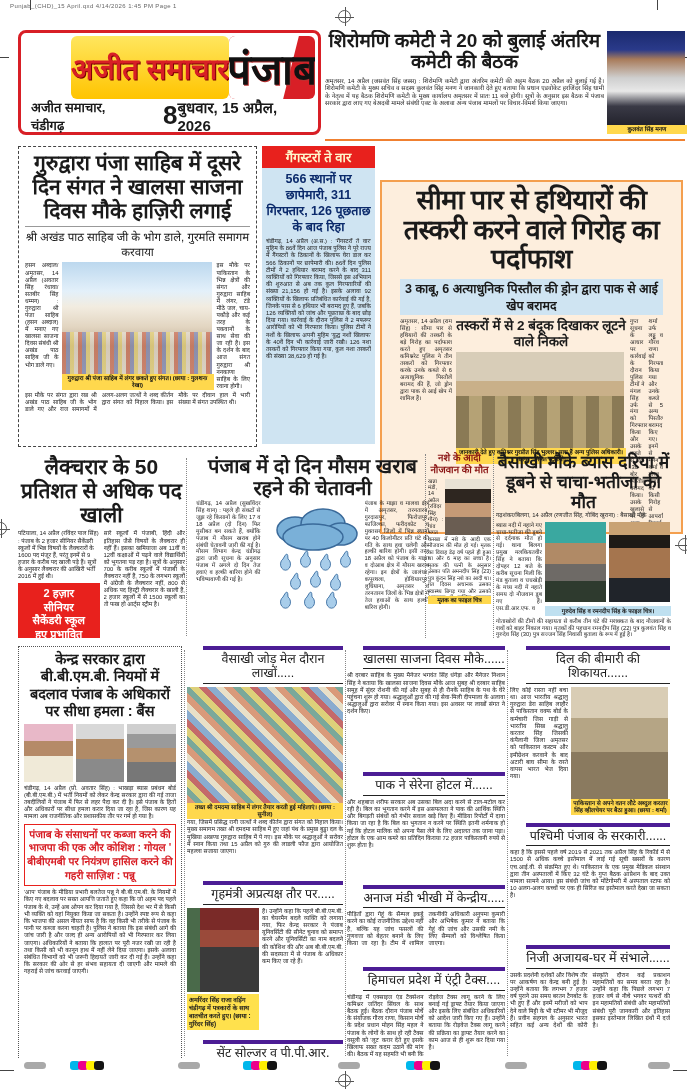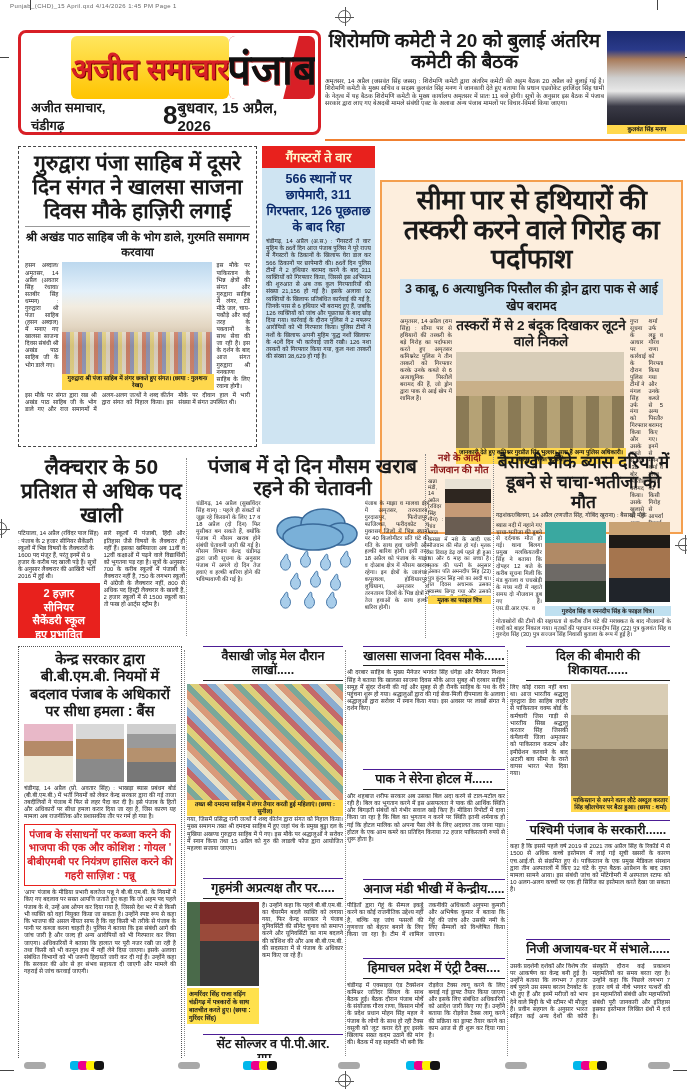--- a/index.html
+++ b/index.html
@@ -40,21 +40,21 @@
   .shiro-h{font-size:19px;font-weight:bold;text-align:center;line-height:1.12;}
   .smallbody{font-size:6.2px;line-height:1.22;color:#222;}
   .photo{background-color:#ccc;}
   .ph-cap{background:#ffd84d;color:#111;font-size:6px;font-weight:bold;text-align:center;line-height:1.15;padding:1px 1px;}
   .ph-sikh{background:linear-gradient(180deg,#1b2a6e 0%,#2a3a8a 20%,#a87b5a 30%,#cfcfcf 50%,#e8e8e8 64%,#3a3a46 80%,#23232d 100%);}
   .orange-rule{left:325px;top:139px;width:360px;height:2px;background:#f08030;}
 
   
   .gurd{left:18px;top:146px;width:239px;height:301px;border:1.6px dashed #444;box-sizing:border-box;padding:4px 6px;}
   .gurd-h{font-size:21px;font-weight:bold;text-align:center;line-height:1.15;}
-  .gurd-sub{font-size:11.5px;font-weight:bold;text-align:center;margin-top:3px;border-top:1px solid #999;padding-top:2px;}
+  .gurd-sub{font-size:11.5px;font-weight:normal;text-align:center;margin-top:3px;border-top:1px solid #999;padding-top:2px;}
   .g-mid{display:flex;gap:3px;margin-top:3px;}
   .g-col{flex:1;font-size:5.9px;line-height:1.2;}
   .ph-gurdwara{width:150px;height:112px;background:
       repeating-linear-gradient(90deg,rgba(200,60,40,.45) 0 4px,rgba(60,90,200,.40) 4px 8px,rgba(240,220,90,.45) 8px 12px,rgba(250,250,250,.35) 12px 16px),
       linear-gradient(180deg,#bcd8ee 0%,#e3f0fa 26%,#f2ece0 40%,#e2d5c1 58%,#bfae92 75%,#c8bba6 100%);
       background-size:100% 38%,100% 100%;background-position:bottom,top;background-repeat:no-repeat;}
   .g-bottom{font-size:5.9px;line-height:1.2;margin-top:2px;column-count:3;column-gap:5px;height:40px;}
 
   .gang{left:262px;top:146px;width:113px;height:301px;box-sizing:border-box;}
   .gang-tag{background:#e8211d;color:#fff7cc;font-size:13px;font-weight:bold;text-align:center;padding:2px 0;}
@@ -106,21 +106,21 @@
   
   .bbmb{left:18px;top:646px;width:164px;height:412px;border:1.6px dotted #555;border-bottom:none;box-sizing:border-box;padding:4px 5px;}
   .bbmb-h{font-size:14.5px;font-weight:bold;text-align:center;line-height:1.2;}
   .bbmb-photos{display:flex;gap:3px;justify-content:center;margin:3px 0;}
   .ph-pol1{width:49px;height:58px;background:linear-gradient(180deg,#e8b8c8 0 30%,#b58a68 30% 55%,#f0ead8 55% 100%);}
   .ph-pol2{width:49px;height:58px;background:linear-gradient(180deg,#d8d8d8 0 25%,#b08a66 25% 60%,#8a8a8a 60% 100%);}
   .ph-pol3{width:49px;height:58px;background:linear-gradient(180deg,#cfcfcf 0 18%,#9a9a9a 18% 42%,#b5916e 42% 66%,#777 66% 100%);}
   .bbmb-red{border:1.6px solid #e8211d;color:#d81f26;font-size:10.5px;font-weight:bold;text-align:center;line-height:1.3;padding:3px 2px;margin:3px 0;}
   .bbmb-body{font-size:5.9px;line-height:1.22;}
 
-  .cont-h{font-size:12.5px;font-weight:bold;text-align:center;border-top:1px solid #4c1d95;border-bottom:1px solid #222;padding:2px 0;margin:4px 0 3px 16px;line-height:1.15;}
+  .cont-h{font-size:12.5px;font-weight:normal;text-align:center;border-top:4px solid #4c1d95;border-bottom:1px solid #222;padding:2px 0;margin:4px 0 3px 16px;line-height:1.15;}
   .colB{left:187px;top:646px;width:156px;height:412px;}
   .ph-crowd{width:156px;height:116px;background:repeating-linear-gradient(45deg,#d99a7a 0 6px,#7aa89a 6px 12px,#ddd07a 12px 18px,#c46a6a 18px 24px,#8aaccf 24px 30px,#e8e0c8 30px 36px);}
   .cap-y2{background:#ffd84d;font-size:6px;font-weight:bold;text-align:center;line-height:1.2;padding:1px;}
   .b-body{font-size:5.9px;line-height:1.22;}
   .hm-flex{display:flex;gap:3px;}
   .ph-warring{flex:0 0 72px;height:84px;background:linear-gradient(90deg,#4a6a4a 0 18%,transparent 18%),linear-gradient(180deg,#7a2a28 0 26%,#9a4a3a 26% 46%,#3a3a3a 46% 100%);}
   .hm-right{flex:1;font-size:5.9px;line-height:1.22;}
   .cap-yellow-box{background:#ffe14d;font-size:6.4px;font-weight:bold;line-height:1.25;padding:2px;margin-top:2px;}
   .two-col{column-count:2;column-gap:5px;}
 

